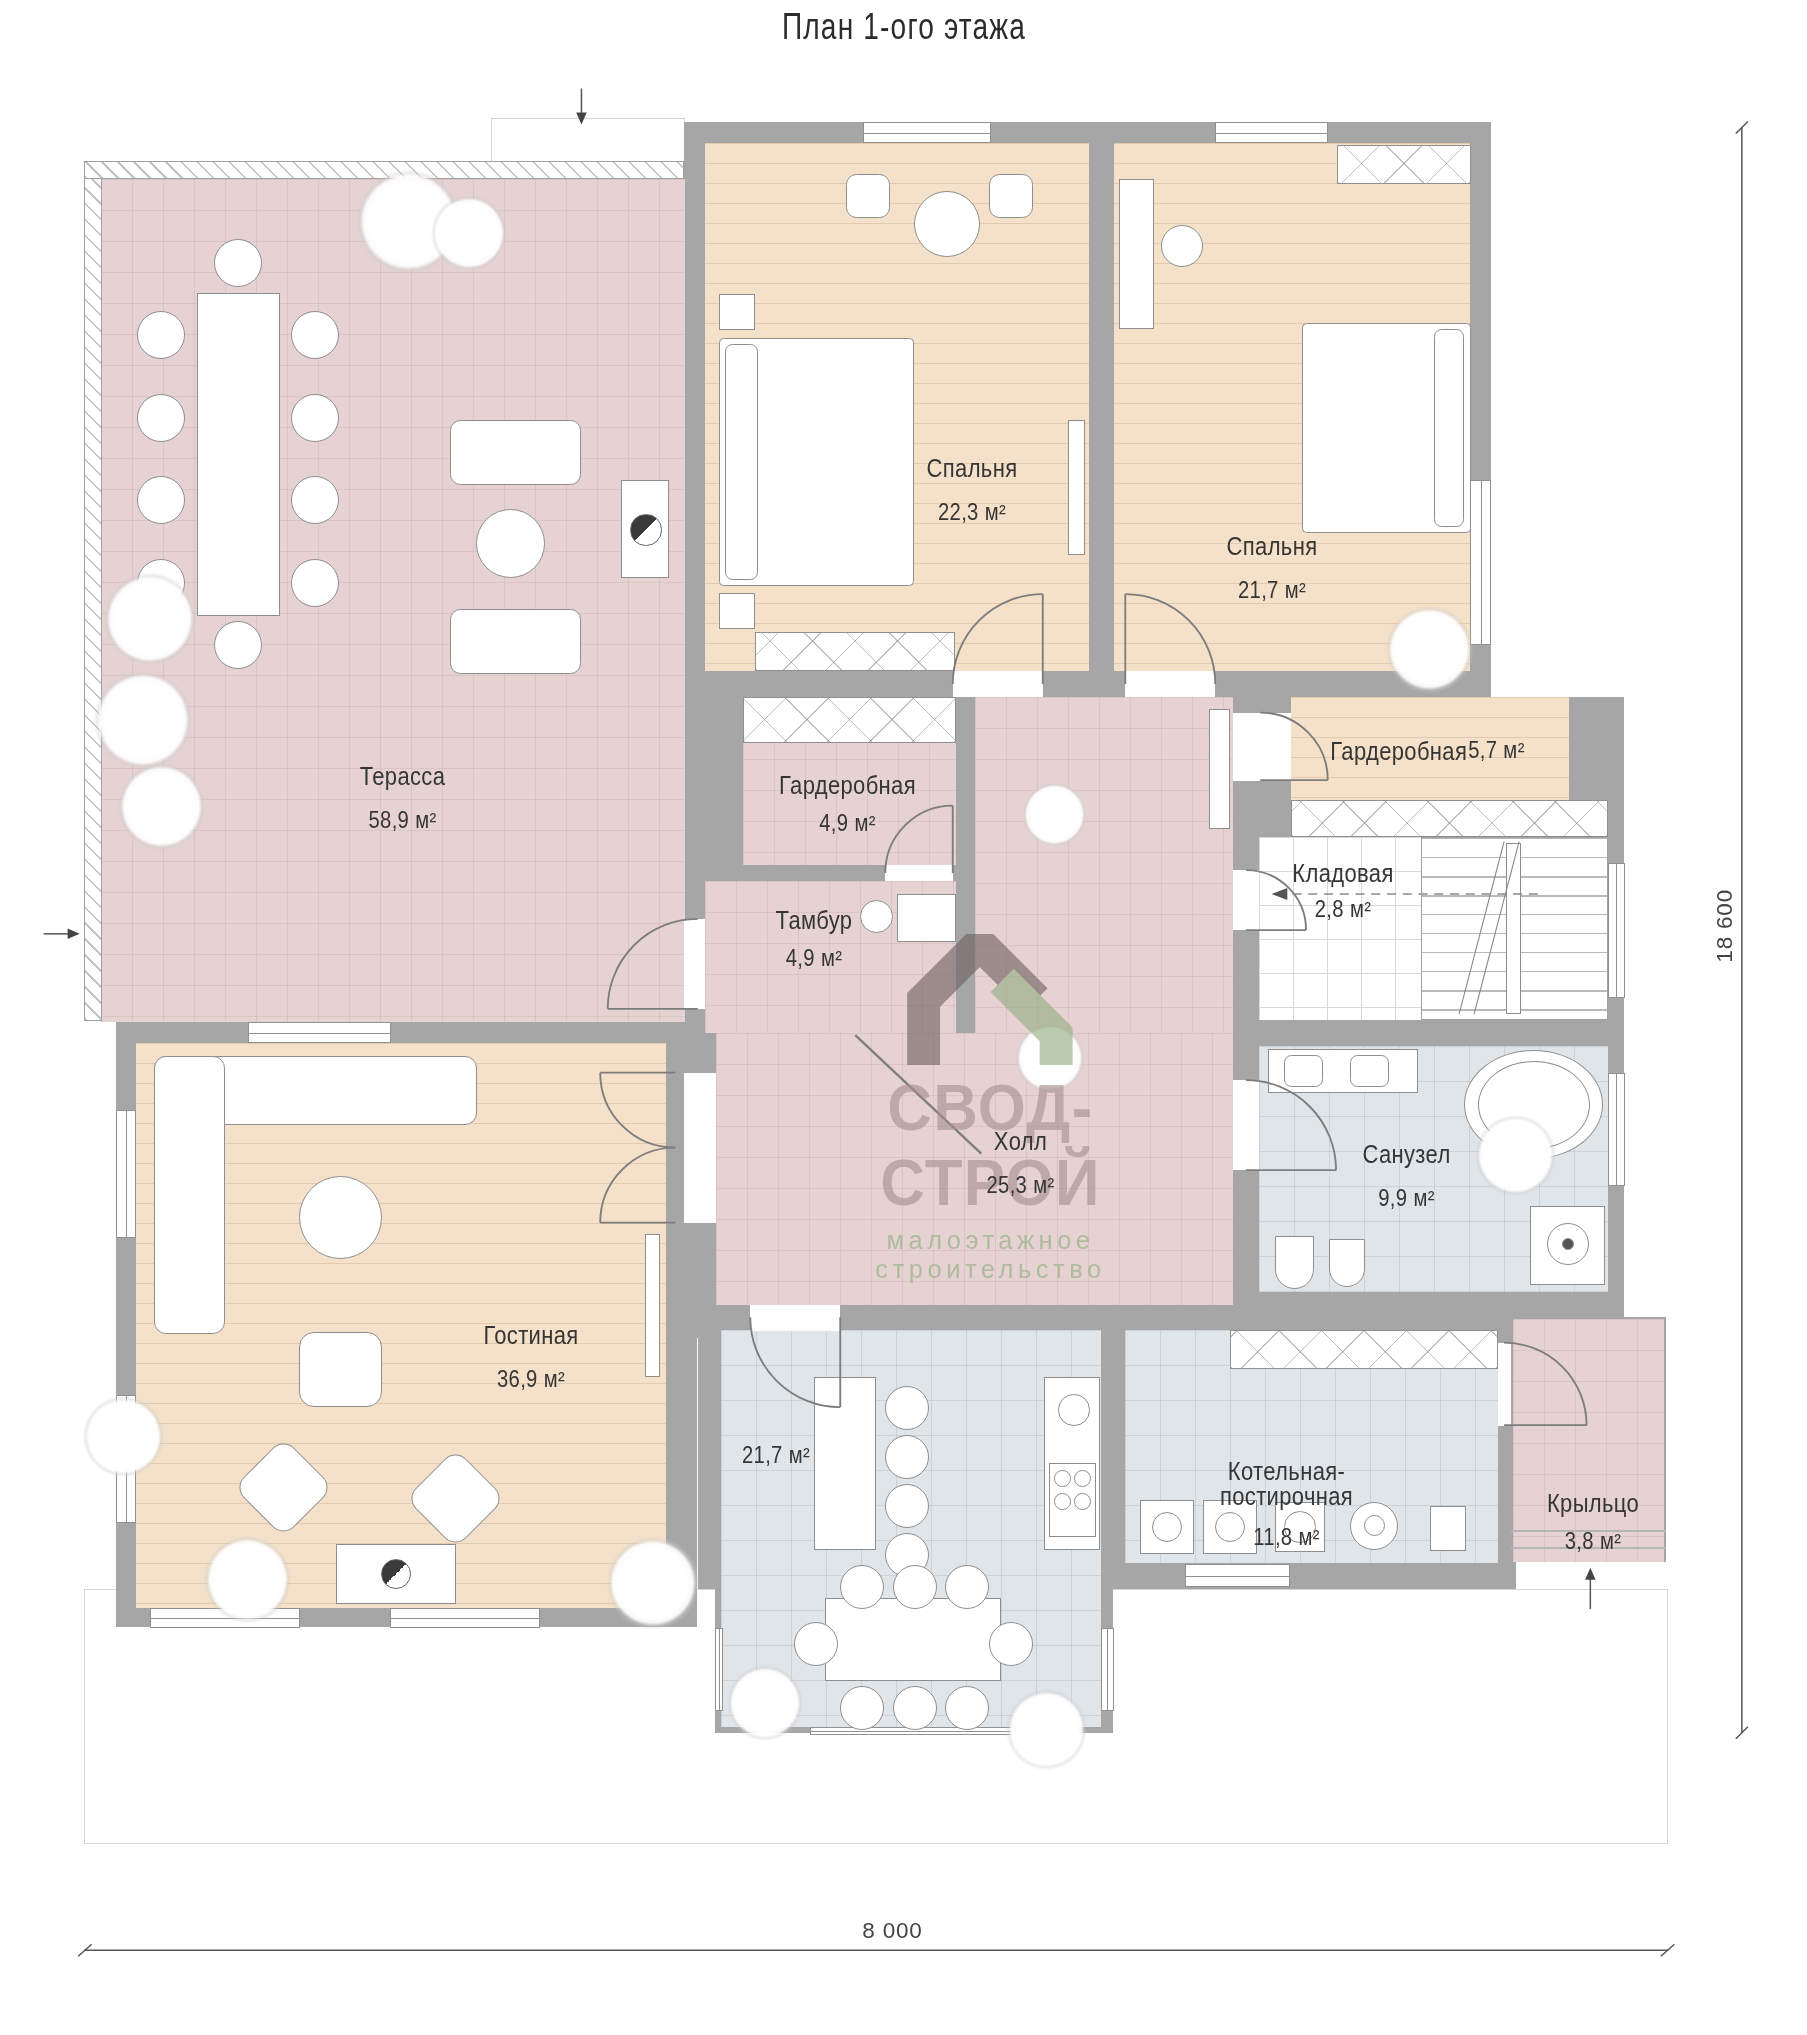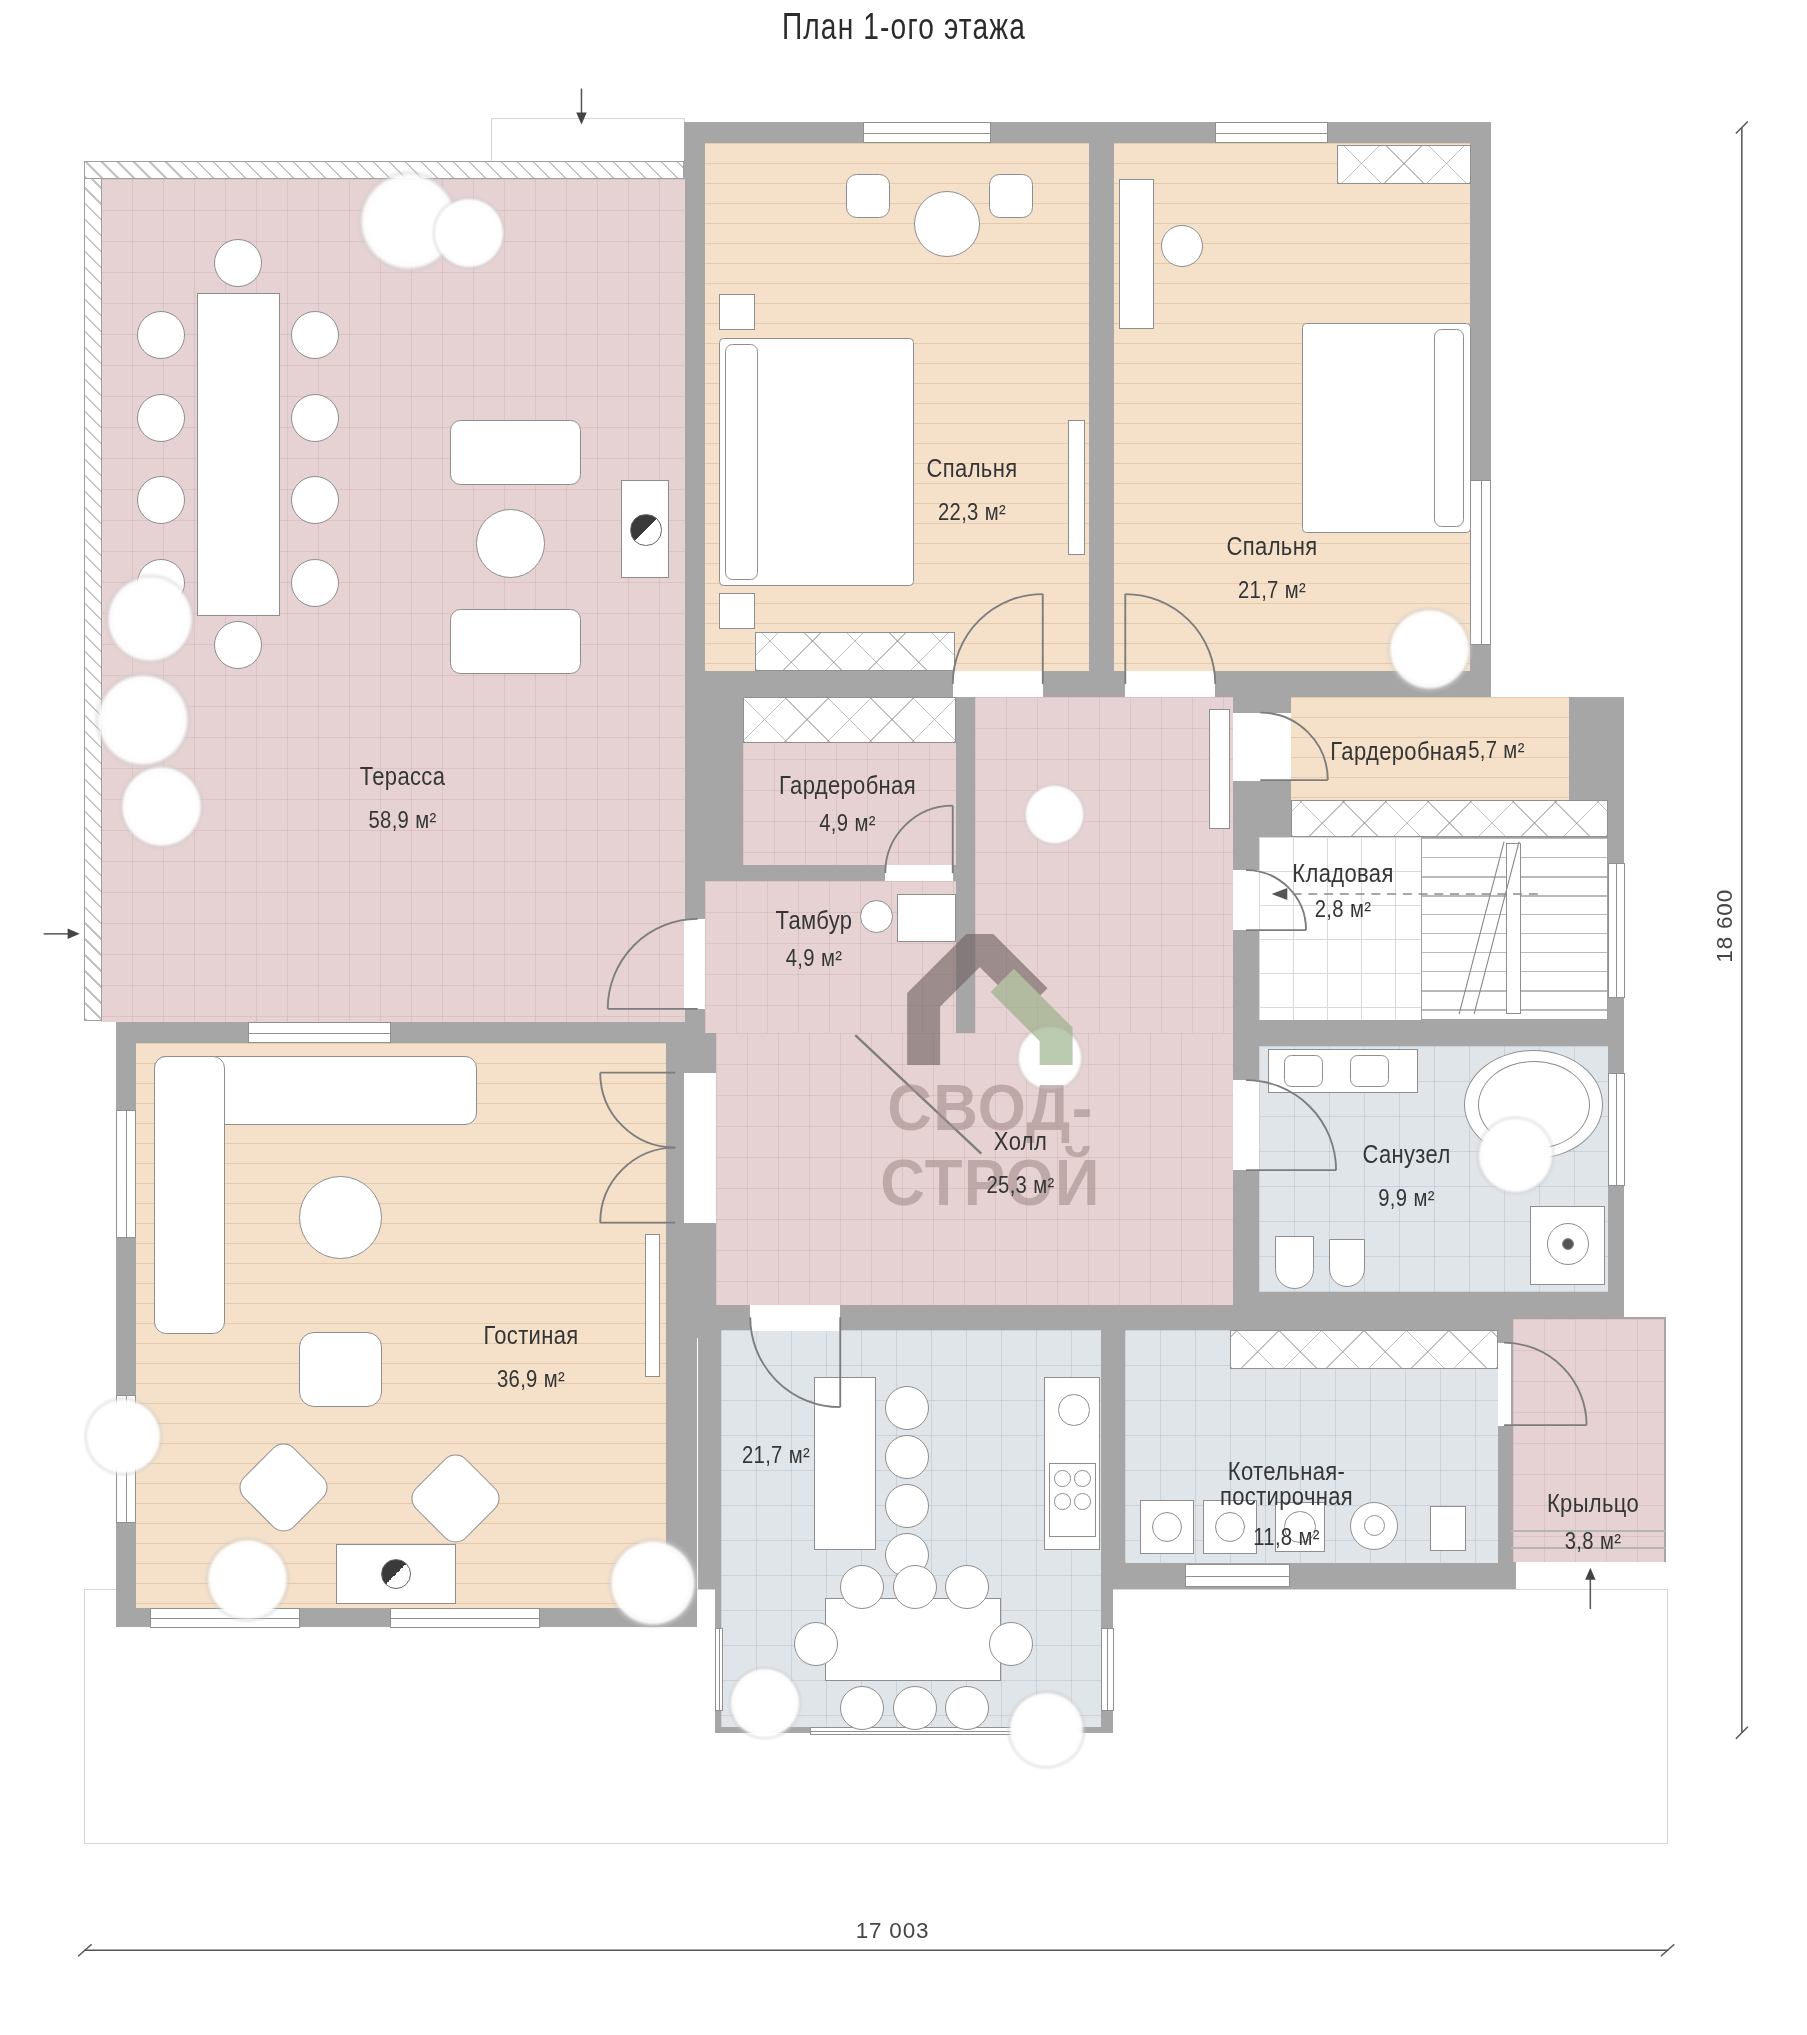--- a/index.html
+++ b/index.html
@@ -336,24 +336,25 @@
   </div>
   <div class="rlabel" style="left:1155px;top:1459px;width:263px;">
     <div class="rname">Котельная-постирочная</div>
     <div class="rarea" style="margin-top:16.5px;">11,8 м²</div>
   </div>
   <div class="rlabel" style="left:1529px;top:1491px;width:128px;">
     <div class="rname">Крыльцо</div>
     <div class="rarea" style="margin-top:13.5px;">3,8 м²</div>
   </div>
 
-  <div class="dim" style="left:825px;top:1918px;width:135px;text-align:center;">17 003</div>
+  <div class="dim" style="left:825px;top:1918px;width:135px;text-align:center;">8 000</div>
   <div class="dim dimv" style="left:1712px;top:889px;">18 600</div>
 
   <div class="logo">
     <svg width="188" height="131" viewBox="0 0 250 175">
       <path d="M35 175 L35 88 L110 13 L185 88" stroke="#6f6262" stroke-width="44" fill="none"></path>
       <path d="M140 62 L212 134 L212 175" stroke="#93ac80" stroke-width="44" fill="none"></path>
     </svg>
     <div class="logo-name">СВОД-СТРОЙ</div>
+    <div class="logo-sub">малоэтажное строительство</div>
   </div>
 </div>
 
 
 </body></html>

